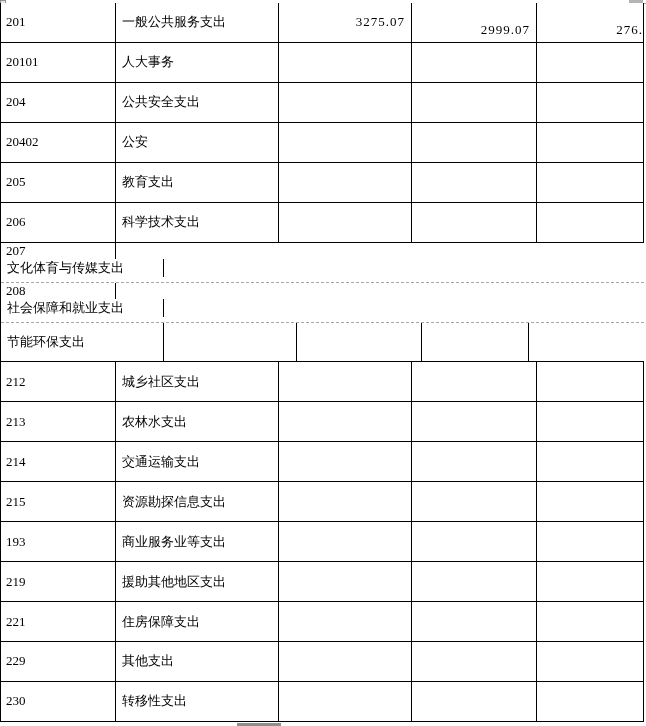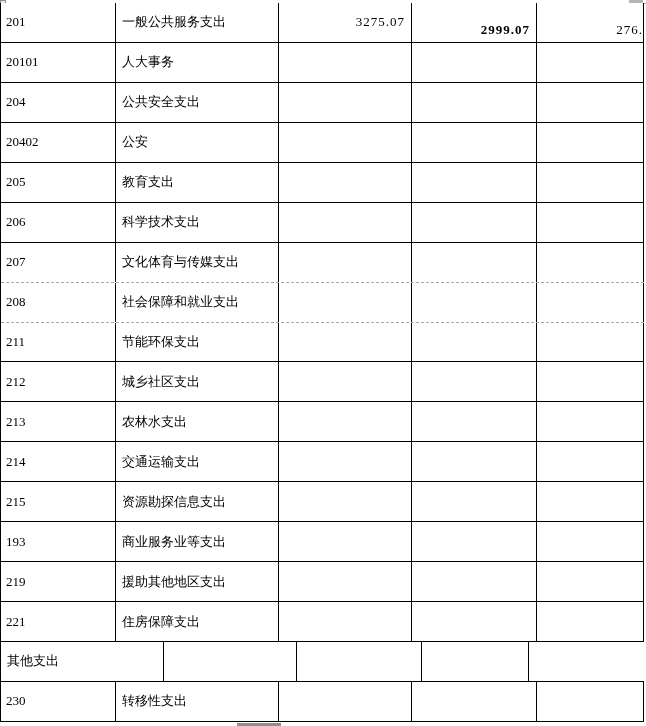--- a/index.html
+++ b/index.html
@@ -24,32 +24,32 @@
 
   
   .grid {
     position: absolute; left: 0; top: 3px;
     width: 644px; height: 719px;
     display: flex; flex-direction: column;
     border-left: 1px solid #000;
     background: #fff;
   }
   .row { flex: 1 1 0; display: flex; border-bottom: 1px solid #000; min-height: 0; }
-  .row.pb-bottom { border-bottom: 1px dashed #a8a8a8; }
+  .row.pb-bottom { border-bottom: 1px dashed #a8a8a8; flex-direction: column; }
   .cell {
     border-right: 1px solid #000;
     display: flex; align-items: center;
     overflow: hidden; white-space: nowrap;
     flex: 0 0 auto;
   }
   .c-code { width: 115px; padding-left: 5px; }
   .c-name { width: 163px; padding-left: 6px; }
   .c-num  { justify-content: flex-end; letter-spacing: 1px; }
   .c-n1 { width: 133px; padding-right: 6px; }
-  .c-n2 { width: 125px; padding-right: 6px; font-weight: bold; }
+  .c-n2 { width: 125px; padding-right: 6px; }
   .c-n3 { width: 107px; }
   .vb { align-items: flex-end; padding-bottom: 4px; }
 
   
   .scroll-frag {
     position: absolute; left: 237px; top: 723px; width: 44px; height: 3px;
     background: #8f8f8f;
   }
 </style>
 </head>
@@ -121,21 +121,20 @@
     <div class="row pb-bottom">
       <div class="cell c-code">208</div>
       <div class="cell c-name">社会保障和就业支出</div>
       <div class="cell c-num c-n1"></div>
       <div class="cell c-num c-n2"></div>
       <div class="cell c-num c-n3"></div>
     </div>
 
 
     <div class="row">
-      <div class="cell c-code">211</div>
       <div class="cell c-name">节能环保支出</div>
       <div class="cell c-num c-n1"></div>
       <div class="cell c-num c-n2"></div>
       <div class="cell c-num c-n3"></div>
     </div>
 
     <div class="row">
       <div class="cell c-code">212</div>
       <div class="cell c-name">城乡社区支出</div>
       <div class="cell c-num c-n1"></div>
@@ -185,20 +184,21 @@
 
     <div class="row">
       <div class="cell c-code">221</div>
       <div class="cell c-name">住房保障支出</div>
       <div class="cell c-num c-n1"></div>
       <div class="cell c-num c-n2"></div>
       <div class="cell c-num c-n3"></div>
     </div>
 
     <div class="row">
+      <div class="cell c-code">229</div>
       <div class="cell c-name">其他支出</div>
       <div class="cell c-num c-n1"></div>
       <div class="cell c-num c-n2"></div>
       <div class="cell c-num c-n3"></div>
     </div>
 
     <div class="row">
       <div class="cell c-code">230</div>
       <div class="cell c-name">转移性支出</div>
       <div class="cell c-num c-n1"></div>

